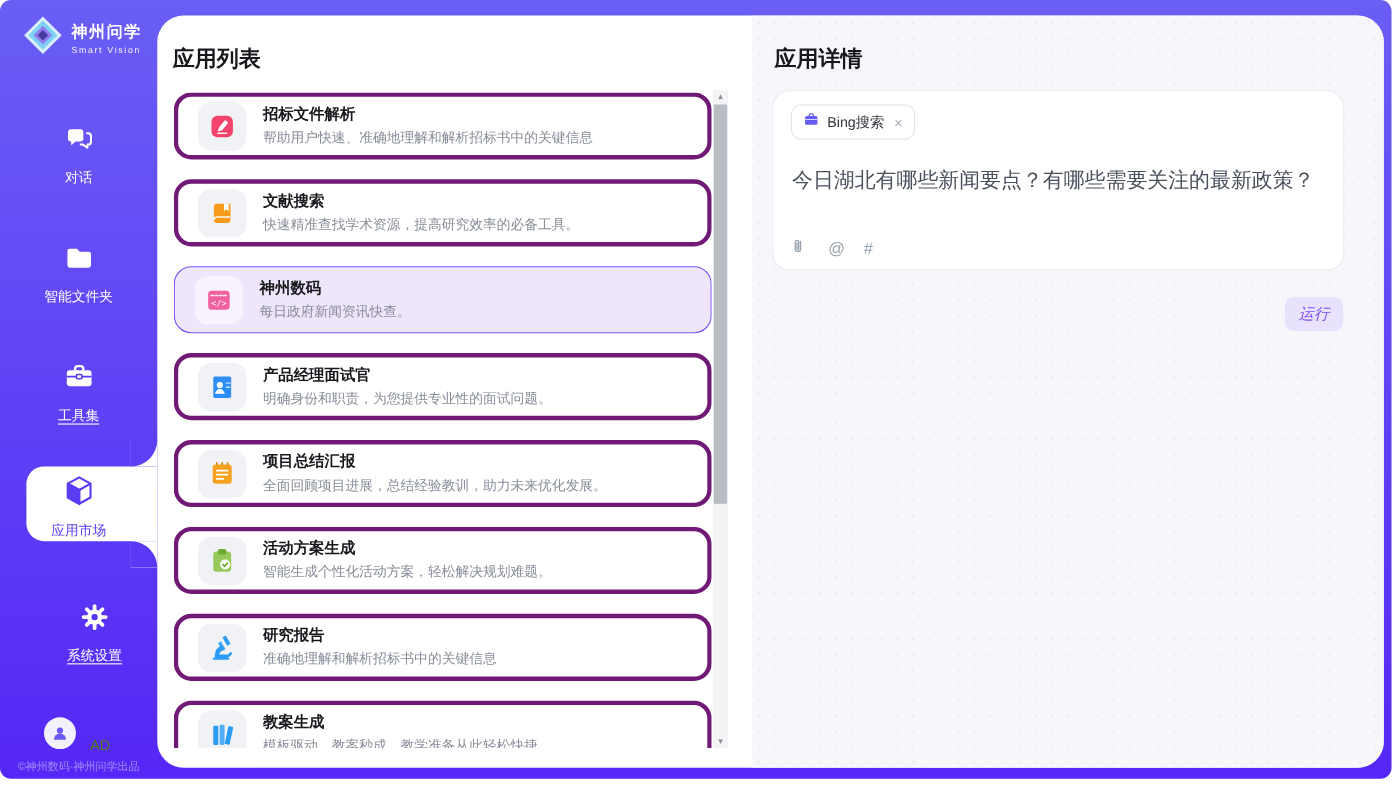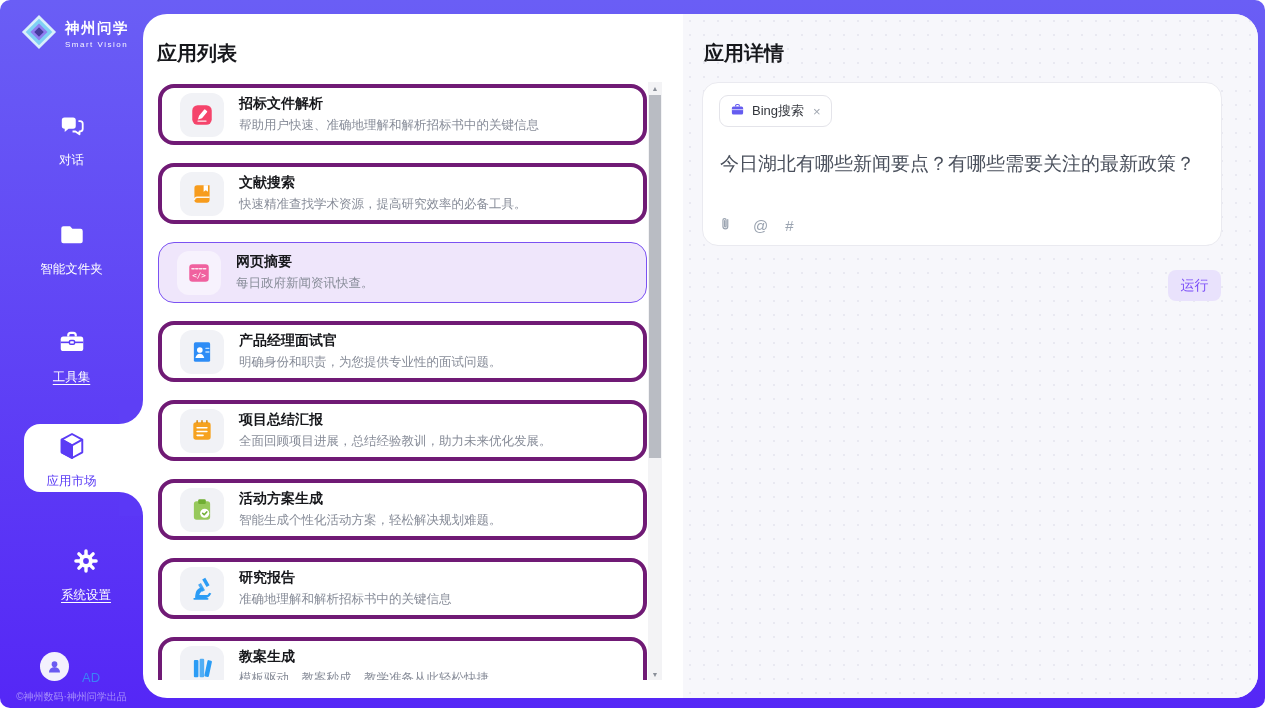--- a/index.html
+++ b/index.html
@@ -33,21 +33,21 @@
                  background:#fff; border-radius:16px 0 0 16px; z-index:2; }
   .notch { position:absolute; left:119px; width:24px; height:24px; background:#fff; z-index:2; }
   .notch-top { top:400px; }
   .notch-top::before { content:""; position:absolute; inset:0; background:#5e3ff5; border-bottom-right-radius:100%; }
   .notch-bottom { top:492px; }
   .notch-bottom::before { content:""; position:absolute; inset:0; background:#5b38f6; border-top-right-radius:100%; }
 
   .user-row { position:absolute; left:40px; top:648px; display:flex; align-items:center; gap:13px; z-index:3; }
   .avatar { width:29px; height:29px; border-radius:50%; background:#f3f1fd; display:flex;
             align-items:center; justify-content:center; overflow:hidden; }
-  .user-initials { color:#3b82f6; font-size:13px;margin-top:22px; }
+  .user-initials { color:#4d7c0f; font-size:13px;margin-top:22px; }
   .copyright { position:absolute; left:5px; top:690px; width:133px; text-align:center;
                font-size:10px; color:rgba(255,255,255,.45); z-index:3; white-space:nowrap; }
 
   
   .panel { position:absolute; left:143px; top:14px; width:1115px; height:684px;
            background:#fff; border-radius:24px; z-index:1; }
   .detail-bg { position:absolute; left:683px; top:14px; width:575px; height:684px;
                background:#f7f7fb; border-radius:0 24px 24px 0; z-index:1;
                background-image:radial-gradient(circle,#e9e9f1 1px,transparent 1px);
                background-size:14px 14px; }
@@ -82,21 +82,21 @@
   .tool-tag { position:absolute; left:16px; top:12px; height:32px; display:inline-flex;
               align-items:center; gap:7px; padding:0 10px; border:1px solid #e4e4ea;
               border-radius:9px; background:#fff; cursor:pointer; }
   .tag-label { font-size:13px; color:#33363d; }
   .tag-close { font-size:13px; color:#a0a6b0; margin-left:2px; cursor:pointer; }
   .query-text { position:absolute; left:17px; top:68px; width:480px; font-size:19px; color:#4a505c; }
   .attach-row { position:absolute; left:15px; top:132px; display:flex; align-items:center; gap:17px; }
   .attach-glyph { font-size:15px; color:#9aa3b0; cursor:pointer; }
   .run-button { position:absolute; left:1168px; top:270px; width:53px; height:31px;
                 background:#e9e2fc; color:#7c4ff7; font-size:14px; border:none; border-radius:8px;
-                display:flex; align-items:center; justify-content:center; cursor:pointer; z-index:4; }
+                display:flex; align-items:center; justify-content:center; cursor:pointer; z-index:4;font-style:italic; }
 </style>
 </head>
 <body>
 
 <div class="stage">
   <div class="app-bg"></div>
 
   <div class="logo">
     <span>
       <svg viewBox="0 0 40 40" width="38" height="38">
@@ -224,21 +224,21 @@
       </div>
       <div class="card selected">
         <div class="card-icon">
           <svg viewBox="0 0 24 24" width="26" height="26">
             <rect x="3" y="4" width="18" height="16" rx="3" fill="#f0619f"></rect>
             <path d="M5.5 8h2M9 8h2M12.5 8h2M16 8h2.2" stroke="#fff" stroke-width="1.4" stroke-linecap="round" opacity=".85"></path>
             <text x="12" y="17" font-size="7" fill="#fff" text-anchor="middle" font-family="monospace">&lt;/&gt;</text>
           </svg>
         </div>
         <div class="card-text">
-          <div class="card-name">网页摘要</div>
+          <div class="card-name">神州数码</div>
           <div class="card-desc">每日政府新闻资讯快查。</div>
         </div>
       </div>
       <div class="card">
         <div class="card-icon">
           <svg viewBox="0 0 24 24" width="26" height="26">
             <path d="M6 3h12a1.5 1.5 0 0 1 1.5 1.5v15A1.5 1.5 0 0 1 18 21H6a1.5 1.5 0 0 1-1.5-1.5v-15A1.5 1.5 0 0 1 6 3z" fill="#2e8df6"></path>
             <circle cx="10" cy="10.2" r="2.6" fill="#fff"></circle>
             <path d="M5.9 17.6c.6-2.6 2.2-4 4.1-4s3.5 1.4 4.1 4z" fill="#fff"></path>
             <path d="M15.6 8.6h2.8M15.6 12h2.8" stroke="#bfe0ff" stroke-width="1.2" stroke-linecap="round"></path>

